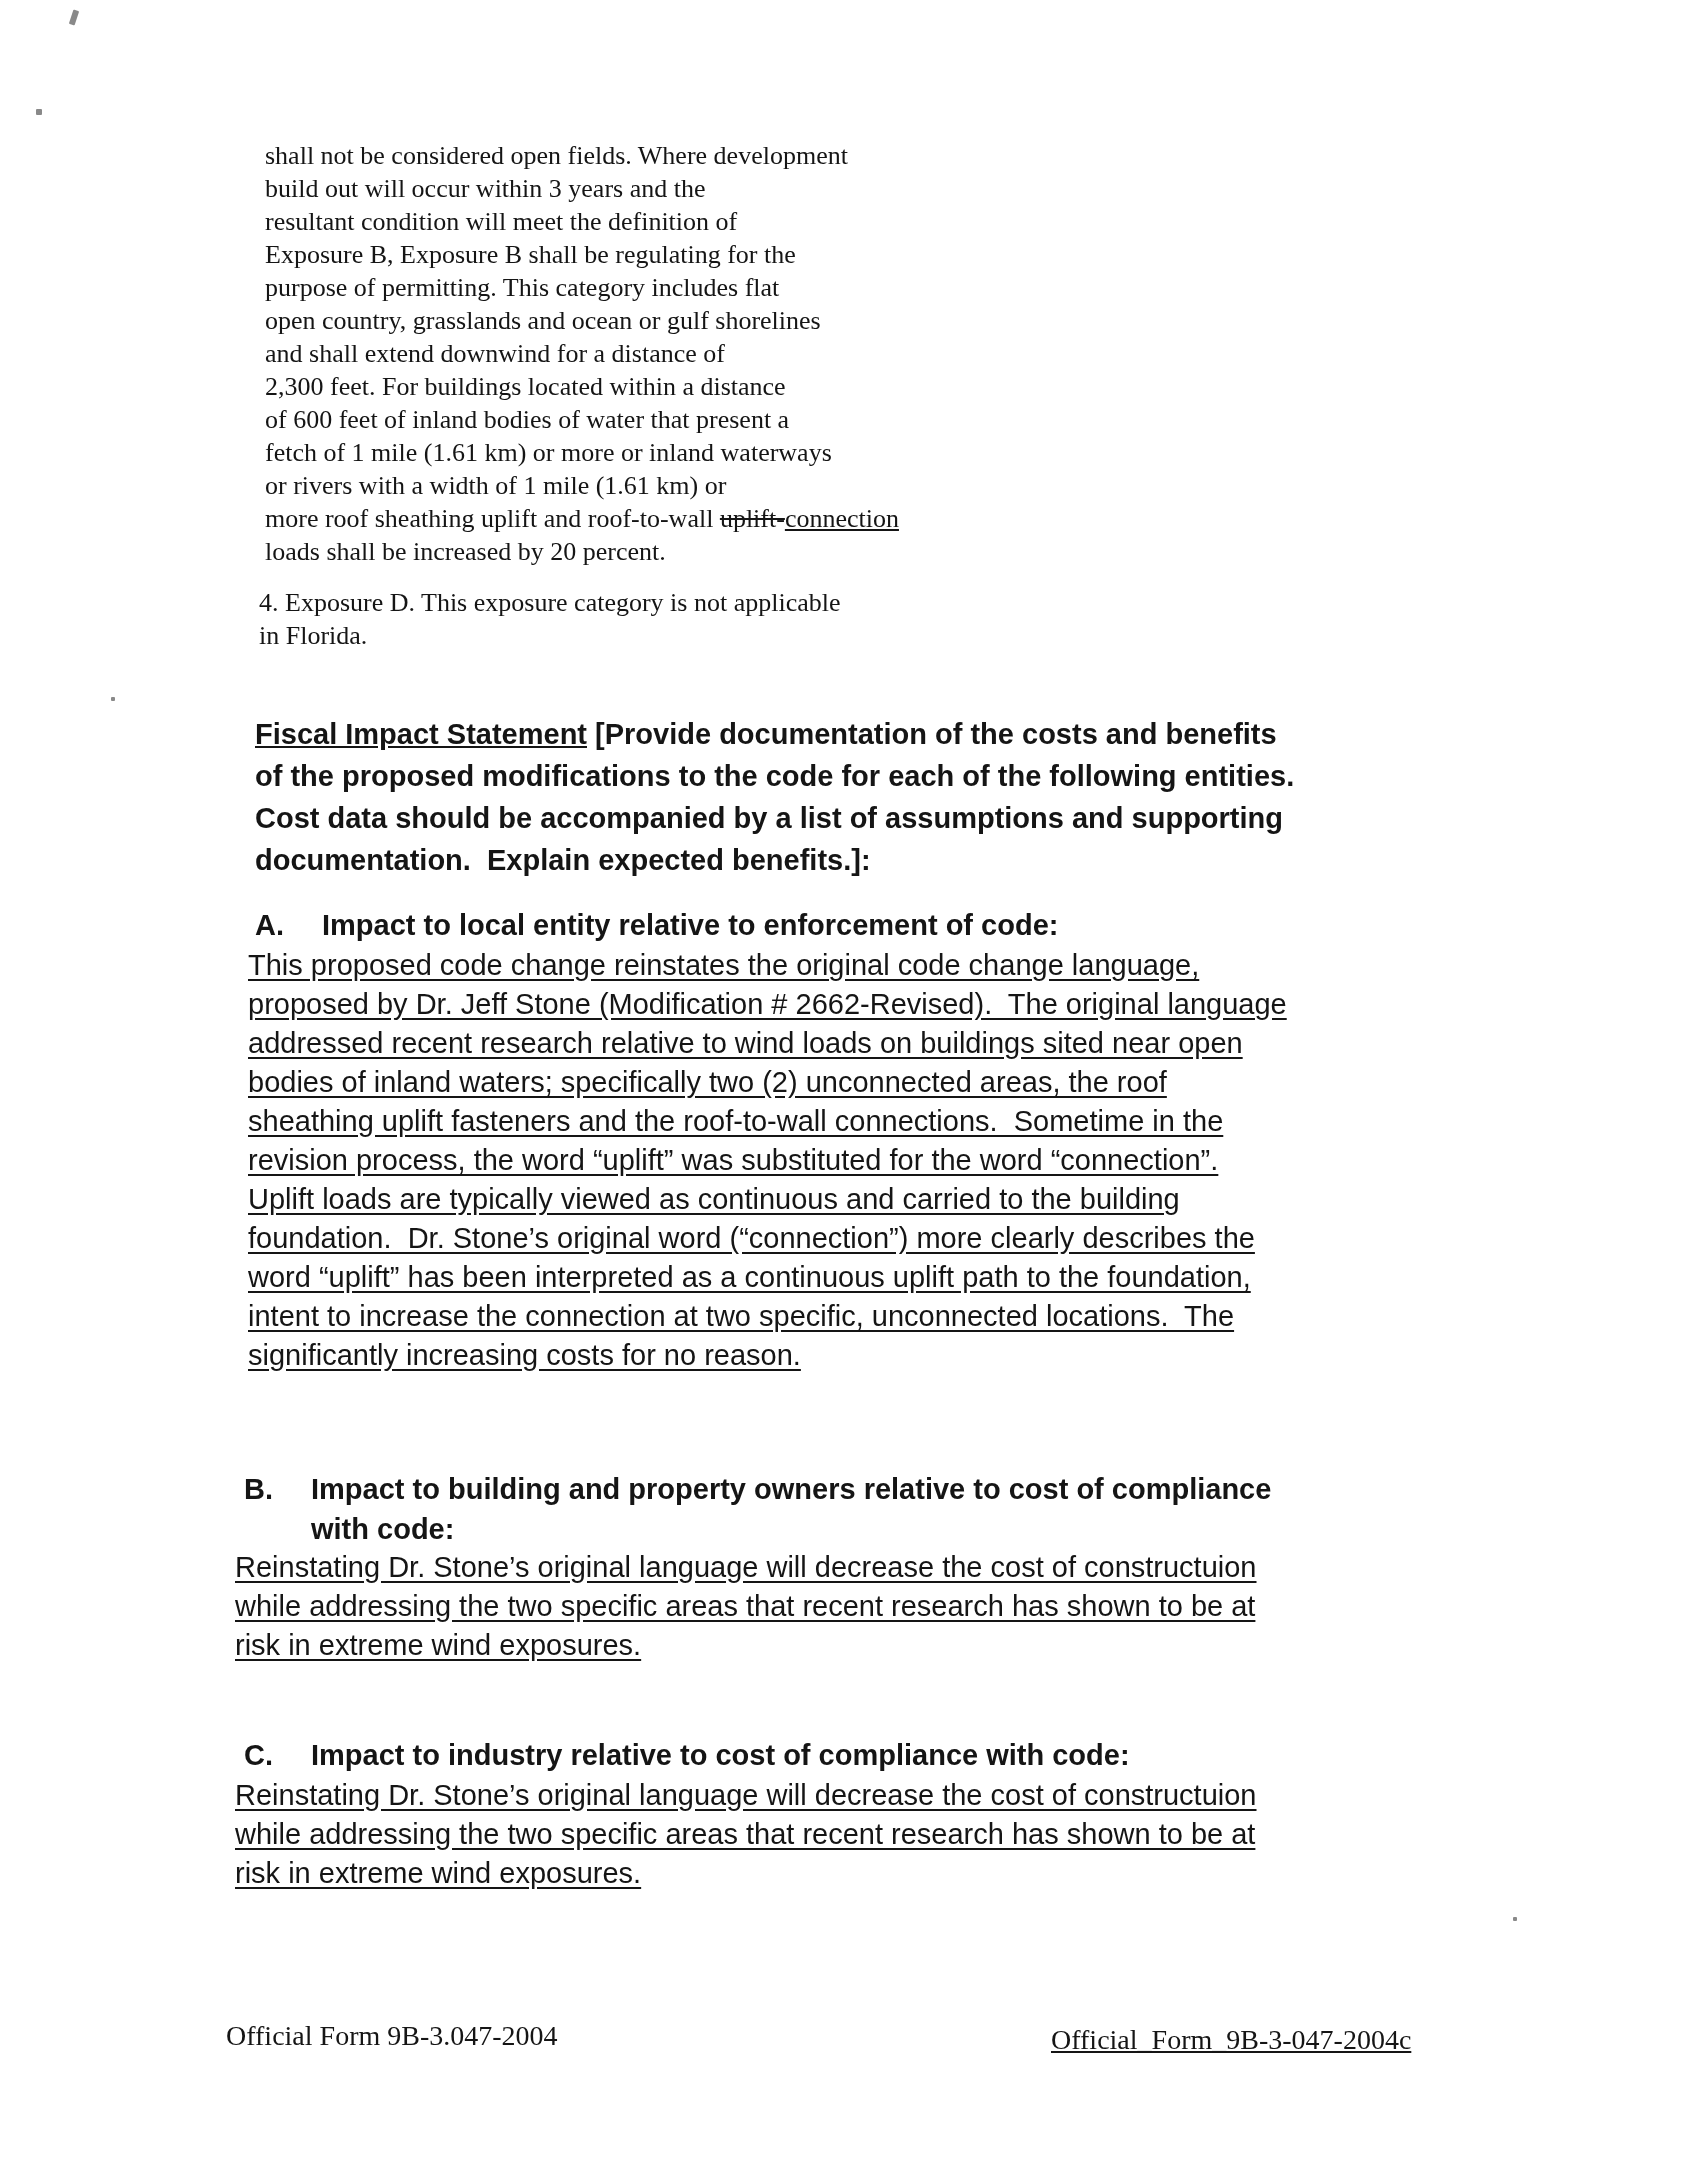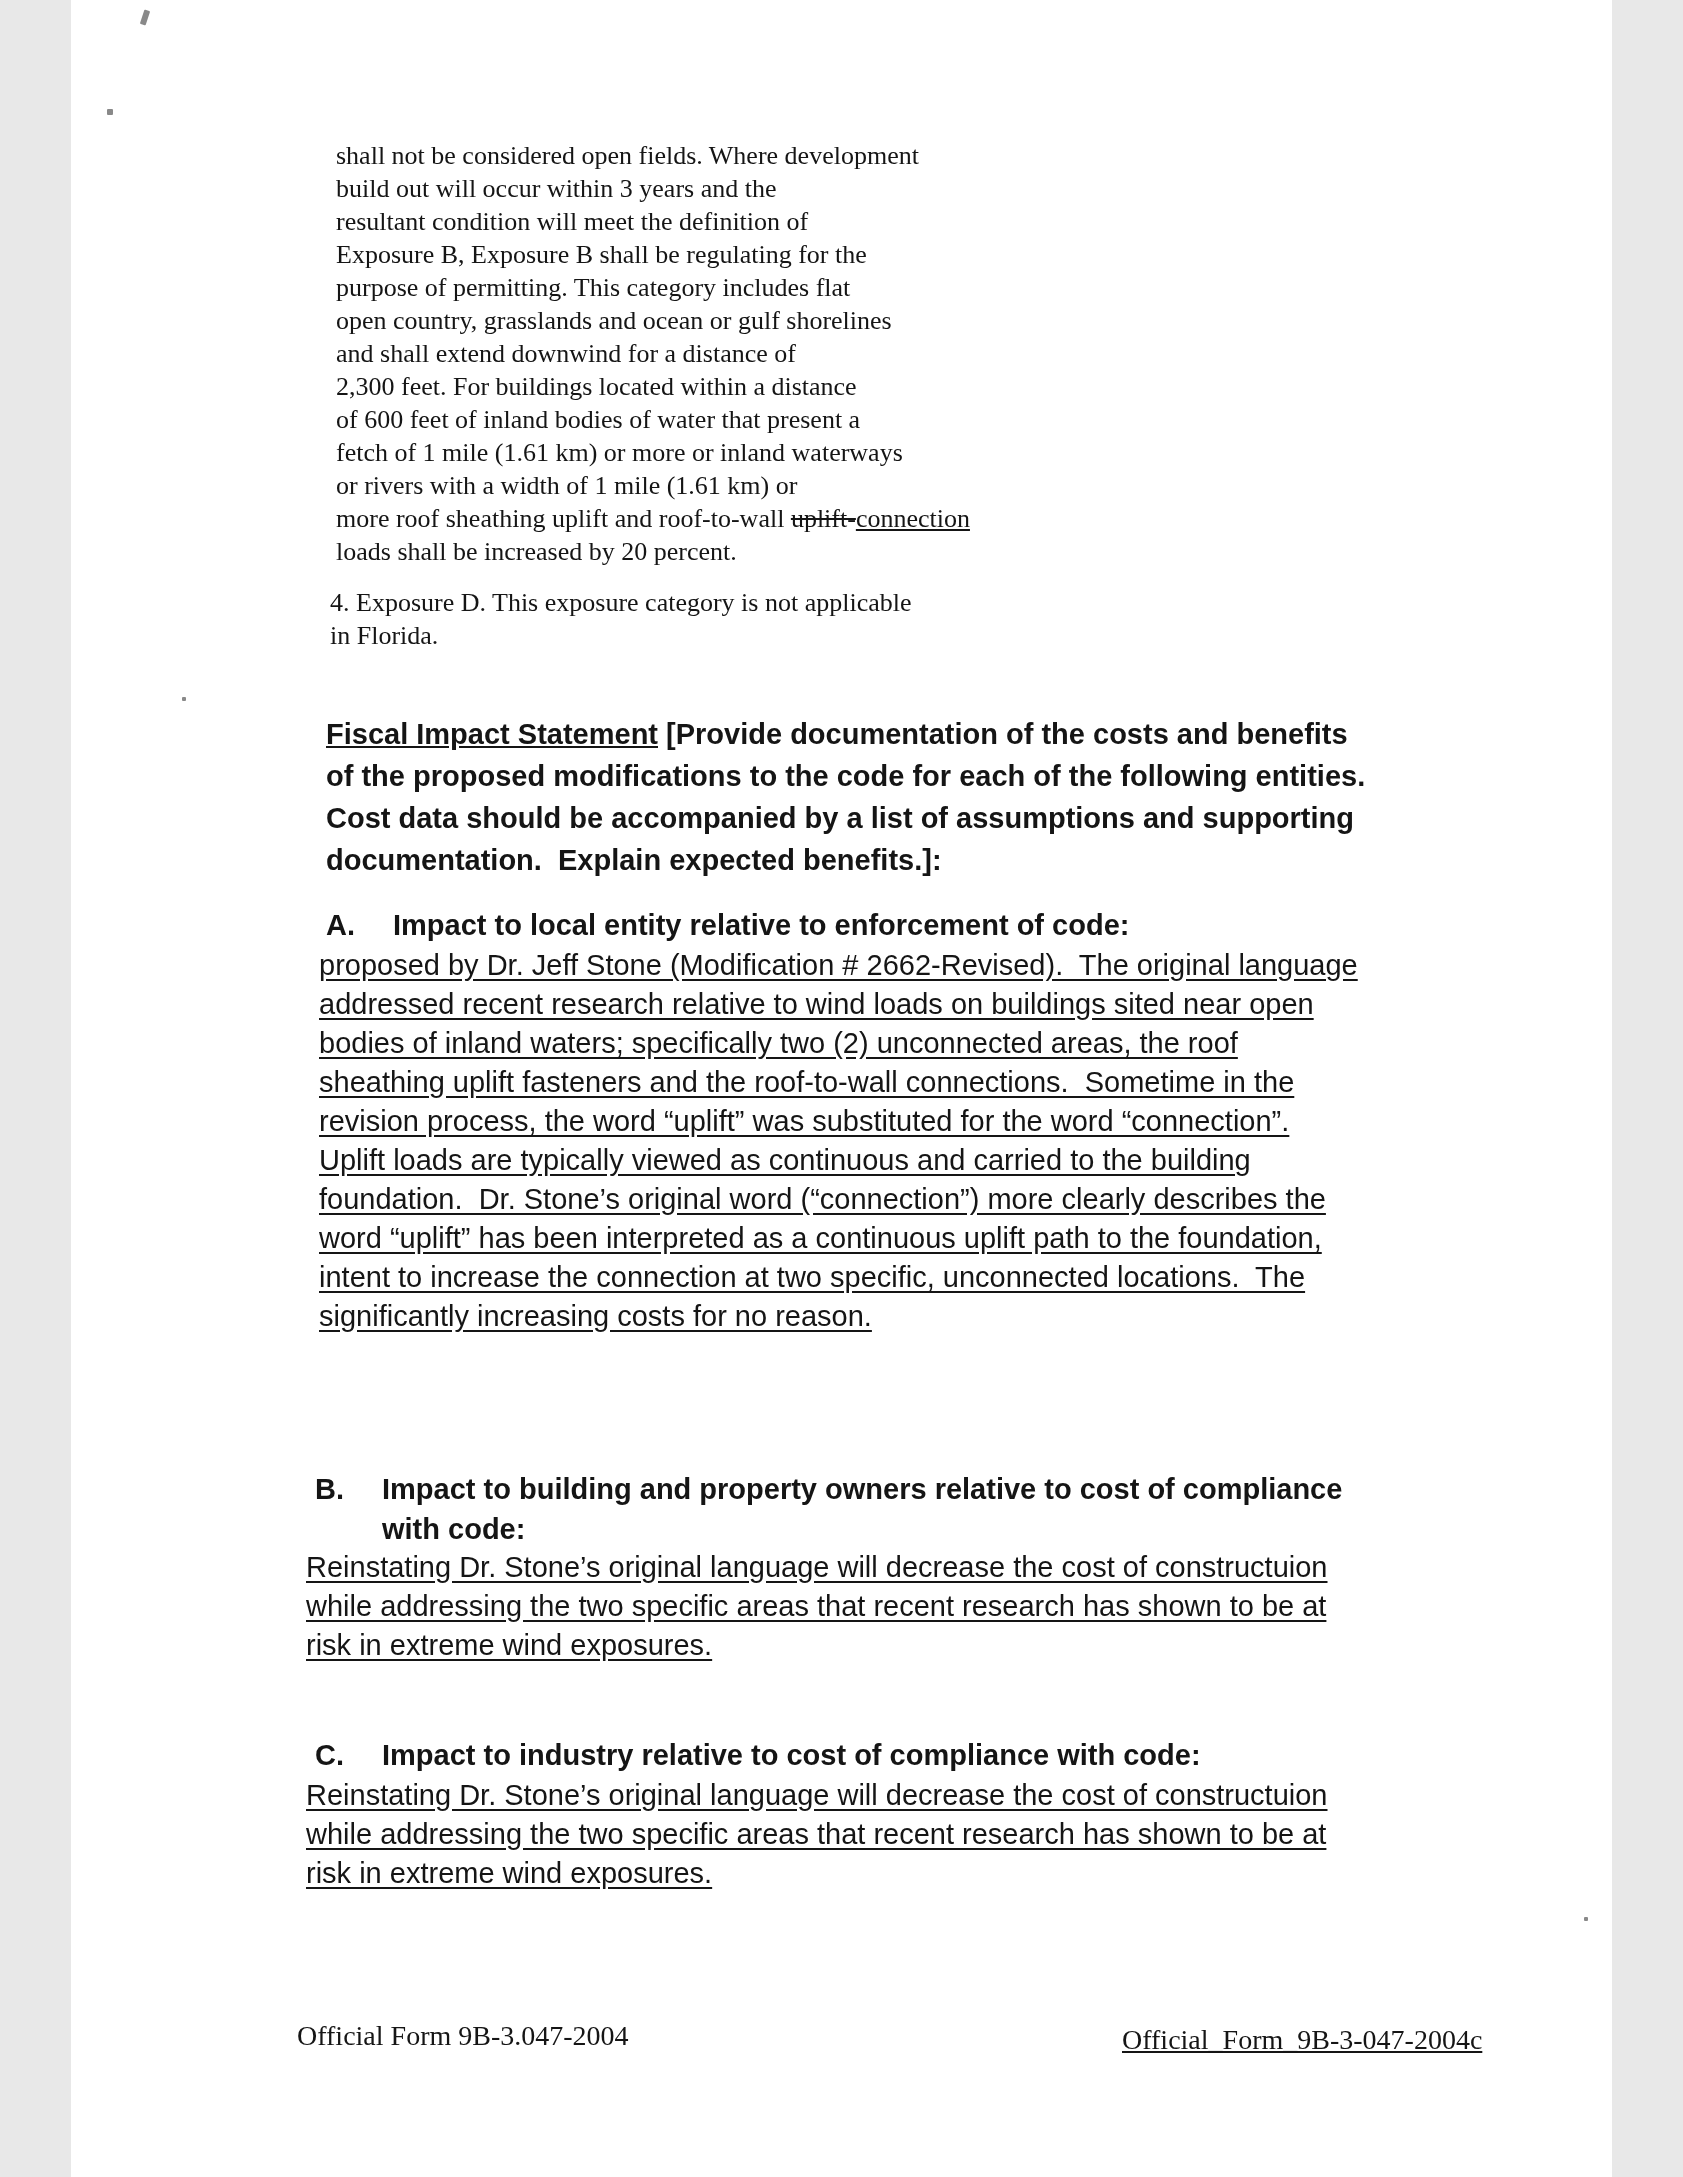--- a/index.html
+++ b/index.html
@@ -2,21 +2,21 @@
 <html><head>
 <meta charset="utf-8">
 <style>
   html, body {
     margin: 0;
     padding: 0;
     background: #e8e8e8;
   }
   .page {
     position: relative;
-    width: 1541px;
+    width: 1683px;
     height: 2177px;
     background: #ffffff;
     color: #151515;
     overflow: hidden;
     margin: 0 auto;
   }
   .serif-block {
     position: absolute;
     font-family: "Liberation Serif", serif;
     font-size: 26px;
@@ -109,20 +109,21 @@
     <div class="h-line">of the proposed modifications to the code for each of the following entities.</div>
     <div class="h-line">Cost data should be accompanied by a list of assumptions and supporting</div>
     <div class="h-line">documentation.  Explain expected benefits.]:</div>
   </div>
 
   <div class="section-heading" style="left:255px; top:905px;">
     <span class="letter">A.</span>
     <span>Impact to local entity relative to enforcement of code:</span>
   </div>
   <div class="body-block" style="left:248px; top:946px;">
+    <div class="b-line">This proposed code change reinstates the original code change language,</div>
     <div class="b-line">proposed by Dr. Jeff Stone (Modification # 2662-Revised).  The original language</div>
     <div class="b-line">addressed recent research relative to wind loads on buildings sited near open</div>
     <div class="b-line">bodies of inland waters; specifically two (2) unconnected areas, the roof</div>
     <div class="b-line">sheathing uplift fasteners and the roof-to-wall connections.  Sometime in the</div>
     <div class="b-line">revision process, the word “uplift” was substituted for the word “connection”.</div>
     <div class="b-line">Uplift loads are typically viewed as continuous and carried to the building</div>
     <div class="b-line">foundation.  Dr. Stone’s original word (“connection”) more clearly describes the</div>
     <div class="b-line">word “uplift” has been interpreted as a continuous uplift path to the foundation,</div>
     <div class="b-line">intent to increase the connection at two specific, unconnected locations.  The</div>
     <div class="b-line">significantly increasing costs for no reason.</div>

